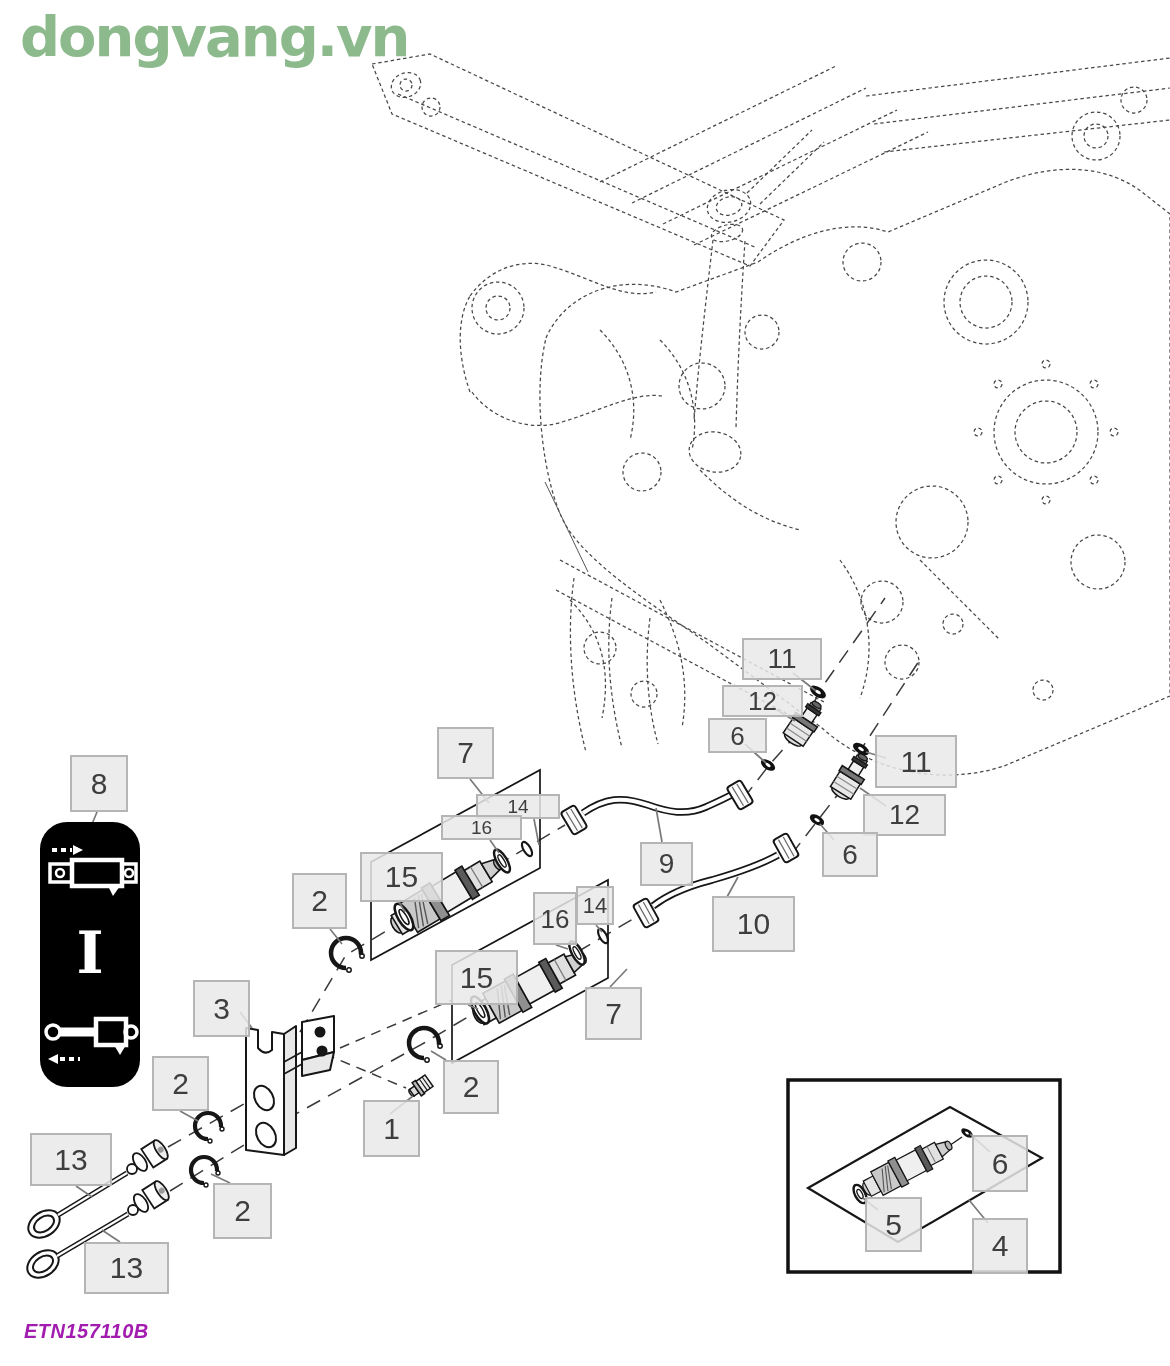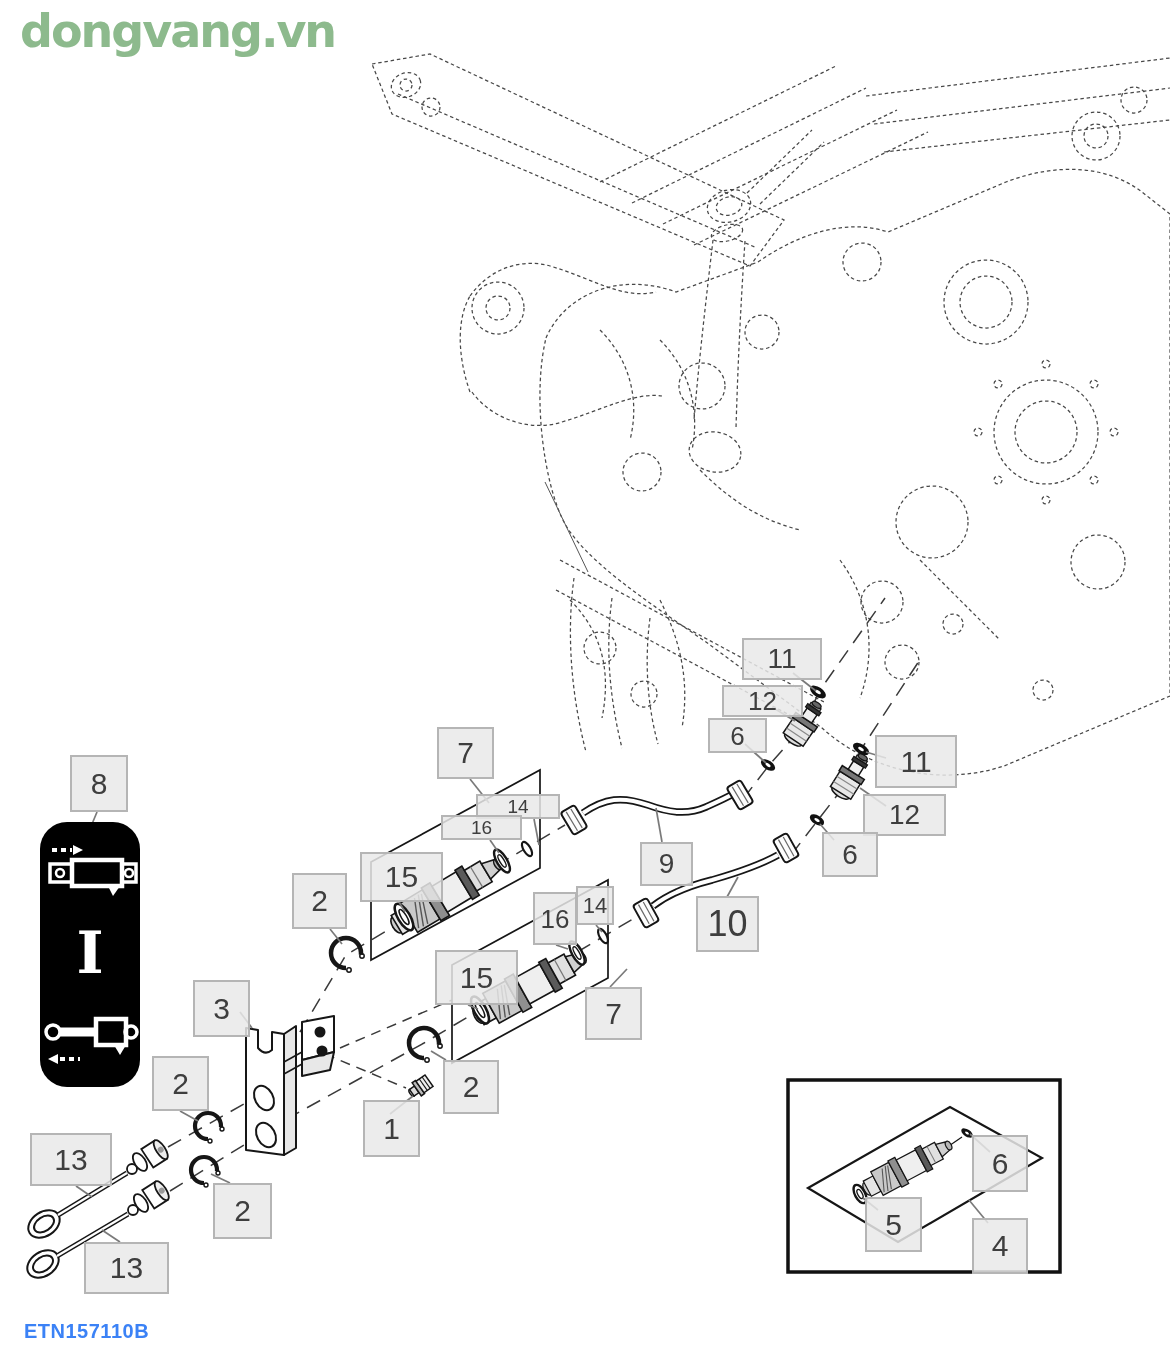--- a/index.html
+++ b/index.html
@@ -4,23 +4,23 @@
 <style>
   html,body { margin:0; padding:0; background:#fff; }
   .stage { position:relative; width:1170px; height:1366px; background:#fff; overflow:hidden;
            font-family:"Liberation Sans", sans-serif; }
   .art { position:absolute; left:0; top:0; }
   .co { position:absolute; display:flex; align-items:center; justify-content:center;
         background:rgba(233,233,233,.85); border:2px solid var(--callout_border,#b5b5b5);
         color:var(--callout_text,#3e3e3e); font-weight:normal; box-sizing:border-box; z-index:5;
         line-height:1; }
   .watermark { position:absolute; left:20px; top:4px; font-family:"DejaVu Sans",sans-serif;
-        font-size:46px; font-weight:600; color:var(--watermark,#8dba8d); letter-spacing:-2px; z-index:6; }
+        font-size:56px; font-weight:600; color:var(--watermark,#8dba8d); letter-spacing:-2px; z-index:6; }
   .caption { position:absolute; left:24px; top:1320px; font-size:20px; font-weight:bold;
-        color:#3b82f6; letter-spacing:.5px; z-index:6; }
+        color:#a21caf; letter-spacing:.5px; z-index:6;font-style:italic; }
   .legend { position:absolute; left:40px; top:822px; width:100px; height:265px; background:#000;
         border-radius:27px; z-index:4; }
   .legend svg { position:absolute; left:0; }
   .legend-letter { position:absolute; left:0; top:102px; width:100%; text-align:center; color:#fff;
         font-family:"DejaVu Serif",serif; font-weight:bold; font-size:58px; line-height:1; }
 </style>
 </head>
 <body>
 
 <div class="stage">
@@ -340,21 +340,21 @@
   <div class="co" style="left:152px;top:1056px;width:57px;height:55px;font-size:30px">2</div>
   <div class="co" style="left:213px;top:1183px;width:59px;height:56px;font-size:30px">2</div>
   <div class="co" style="left:30px;top:1133px;width:82px;height:53px;font-size:30px">13</div>
   <div class="co" style="left:84px;top:1242px;width:85px;height:52px;font-size:30px">13</div>
   <div class="co" style="left:742px;top:638px;width:80px;height:42px;font-size:28px">11</div>
   <div class="co" style="left:722px;top:685px;width:81px;height:32px;font-size:26px">12</div>
   <div class="co" style="left:708px;top:718px;width:59px;height:35px;font-size:26px">6</div>
   <div class="co" style="left:875px;top:735px;width:82px;height:53px;font-size:30px">11</div>
   <div class="co" style="left:863px;top:794px;width:83px;height:42px;font-size:28px">12</div>
   <div class="co" style="left:822px;top:832px;width:56px;height:45px;font-size:28px">6</div>
-  <div class="co" style="left:696px;top:896px;width:63px;height:56px;font-size:36px">10</div>
+  <div class="co" style="left:712px;top:896px;width:83px;height:56px;font-size:30px">10</div>
   <div class="co" style="left:865px;top:1197px;width:57px;height:55px;font-size:30px">5</div>
   <div class="co" style="left:972px;top:1135px;width:56px;height:57px;font-size:30px">6</div>
   <div class="co" style="left:972px;top:1218px;width:56px;height:56px;font-size:30px">4</div>
 
   <div class="legend">
     <svg width="100" height="80" style="top:14px">
       <g stroke="#fff" fill="none">
         <line x1="12" y1="14" x2="32" y2="14" stroke-width="4" stroke-dasharray="5 4"></line>
         <polygon points="33,9 43,14 33,19" fill="#fff" stroke="none"></polygon>
         <rect x="10" y="28" width="22" height="18" stroke-width="3.5"></rect>

